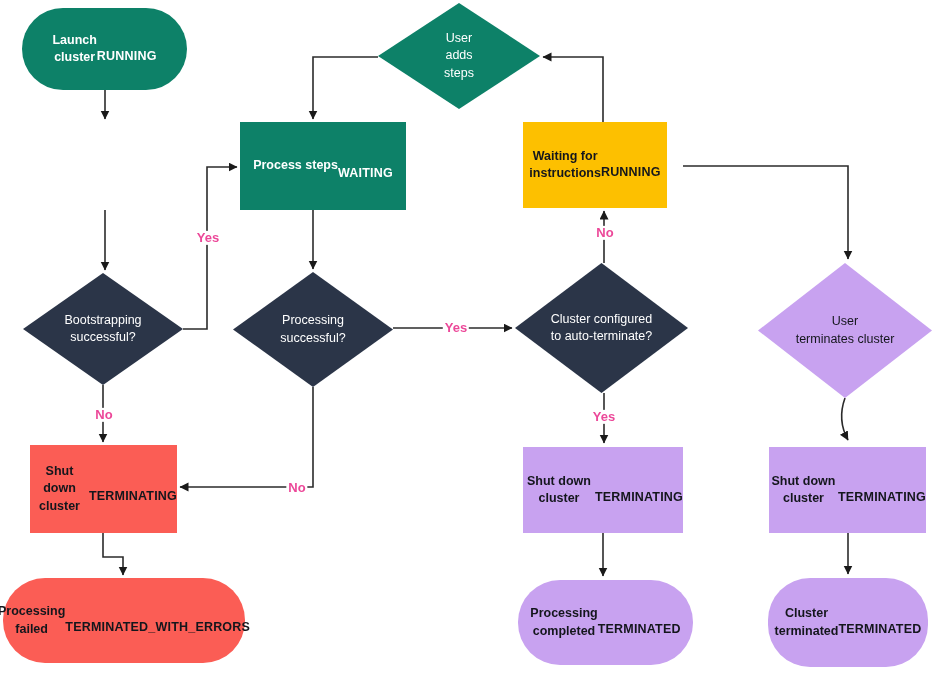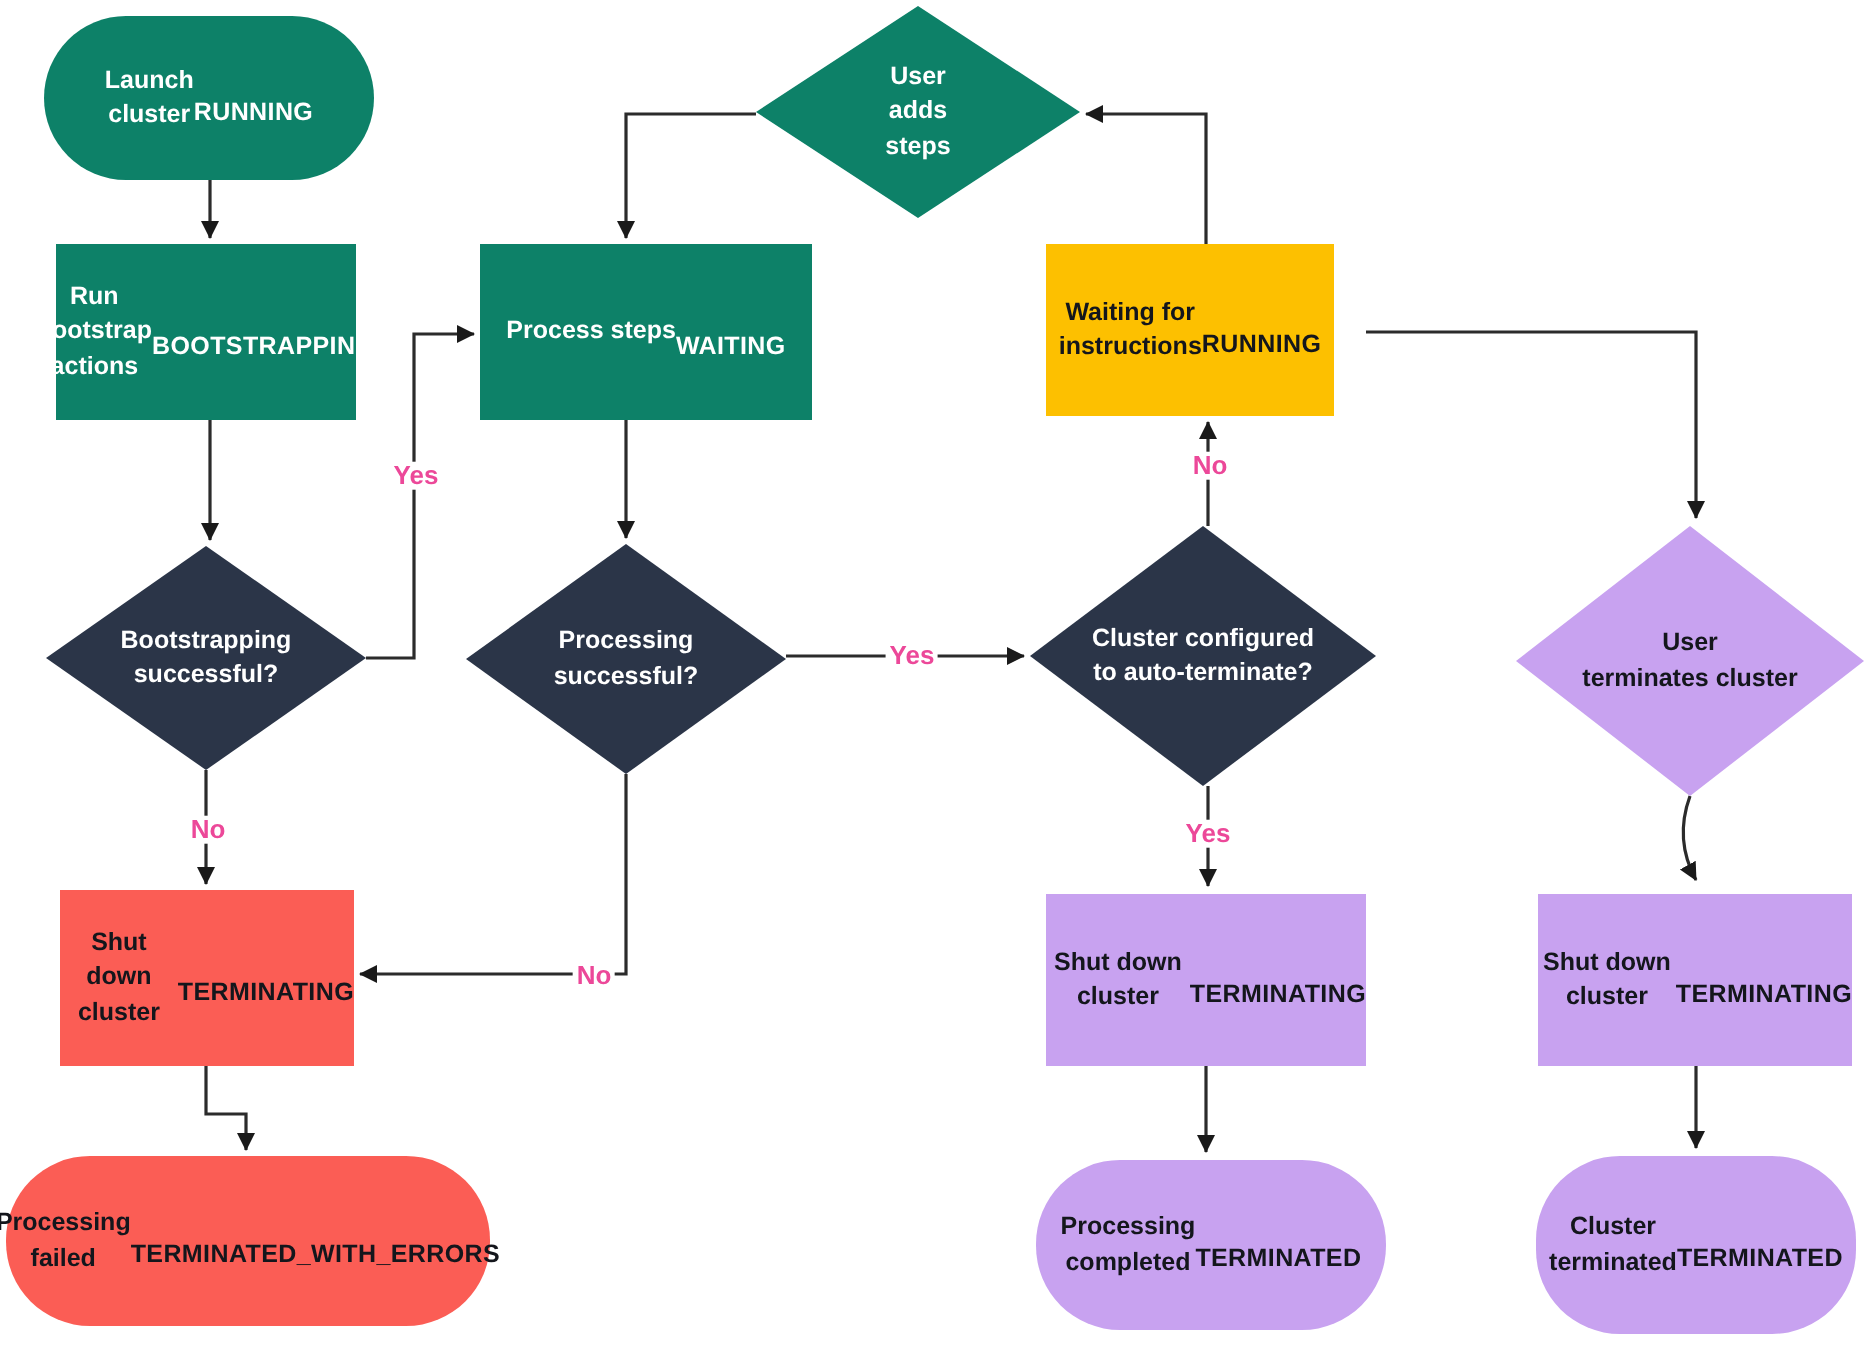--- a/index.html
+++ b/index.html
@@ -8,21 +8,21 @@
   #edges{position:absolute;left:0;top:0;width:935px;height:678px;z-index:1;}
   .node{position:absolute;z-index:2;display:flex;align-items:center;
         justify-content:center;text-align:center;font-weight:bold;box-sizing:border-box;}
   .pill{border-radius:42px;}
   .label{font-size:12.5px;line-height:1.38;white-space:pre-line;}
   .state{font-size:12.5px;line-height:1.2;margin-top:14px;white-space:pre-line;letter-spacing:.2px;}
   .light{color:#ffffff;}
   .dark{color:#14161c;}
   .diamond{background:transparent;}
   .dshape{position:absolute;left:0;top:0;width:100%;height:100%;}
-  .dtext{position:relative;z-index:1;font-size:12.5px;font-weight:bold;line-height:1.38;white-space:pre-line;}
+  .dtext{position:relative;z-index:1;font-size:12.5px;font-weight:normal;line-height:1.38;white-space:pre-line;}
   .elabel{position:absolute;z-index:3;transform:translate(-50%,-50%);font-weight:bold;
           font-size:13px;color:#ec4899;background:#fff;padding:0 2px;line-height:1.1;}
 </style>
 </head>
 <body>
 
 <div id="canvas">
 
   <svg id="edges" viewBox="0 0 935 678">
     <defs>
@@ -56,25 +56,20 @@
   <span class="elabel" style="left:297px;top:488px">No</span>
   <span class="elabel" style="left:605px;top:233px">No</span>
   <span class="elabel" style="left:604px;top:417px">Yes</span>
 
   <div class="node pill" style="left: 22px; top: 8px; width: 165px; height: 82px; background-color: rgb(13, 129, 104);">
     <div class="label light">Launch
 cluster</div>
     <div class="state light">RUNNING</div>
   </div>
 
-  <div class="node" style="left: 28px; top: 122px; width: 150px; height: 88px; background-color: rgb(13, 129, 104);">
-    <div class="label light">Run bootstrap
-actions</div>
-    <div class="state light">BOOTSTRAPPING</div>
-  </div>
 
   <div class="node" style="left: 240px; top: 122px; width: 166px; height: 88px; background-color: rgb(13, 129, 104);">
     <div class="label light">Process steps</div>
     <div class="state light">WAITING</div>
   </div>
 
   <div class="node diamond" style="left:378px;top:3px;width:162px;height:106px">
     <svg class="dshape" viewBox="0 0 100 100" preserveAspectRatio="none">
       <polygon points="50,0 100,50 50,100 0,50" fill="#0D8168"></polygon>
     </svg>

